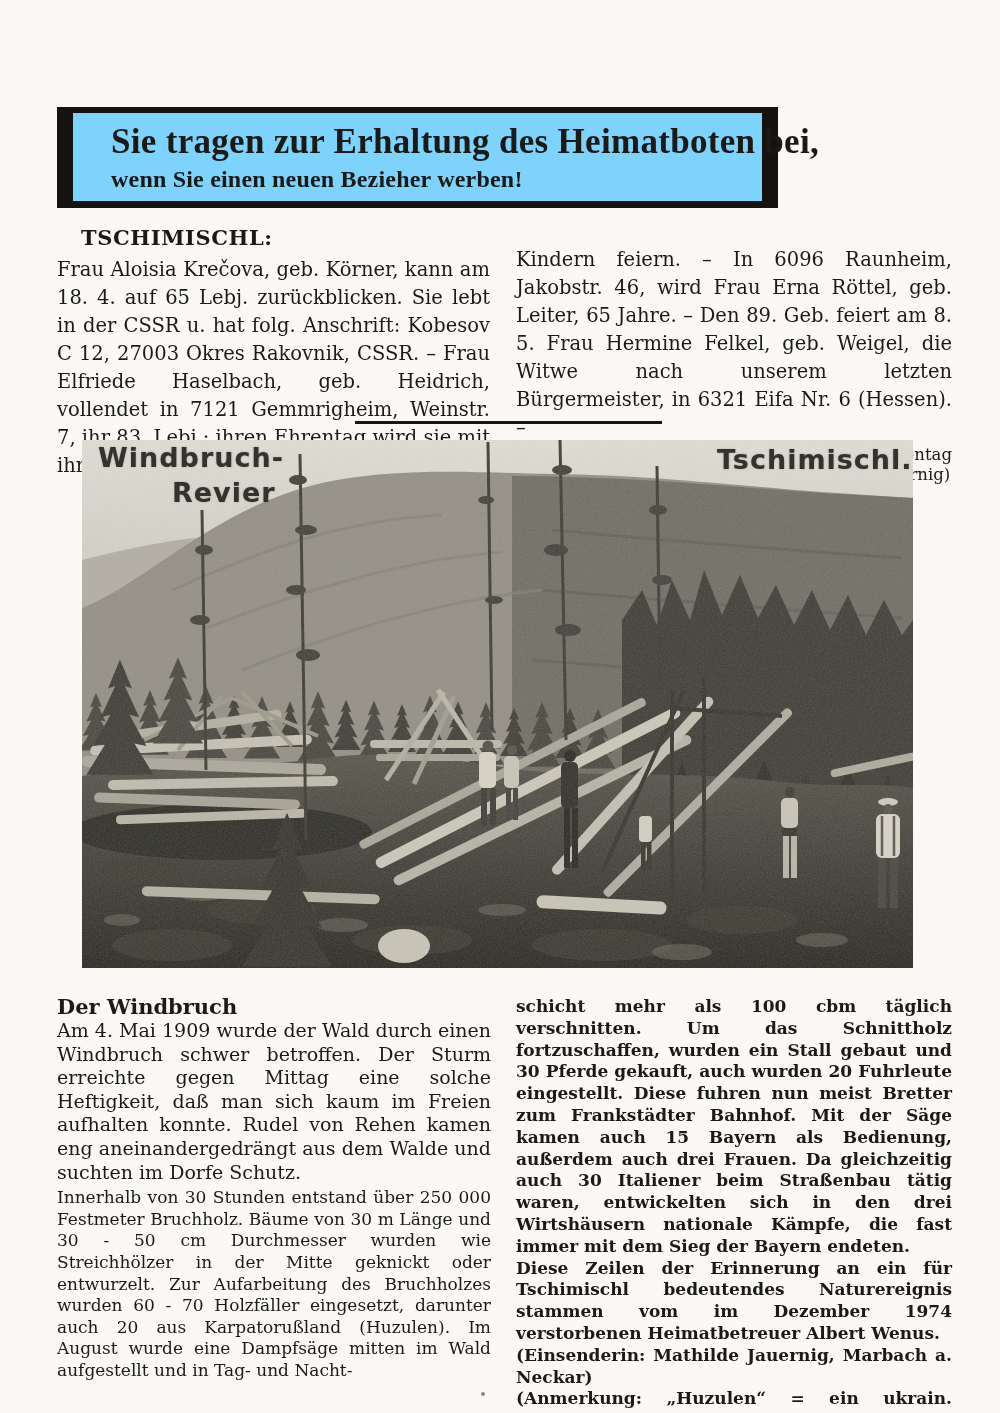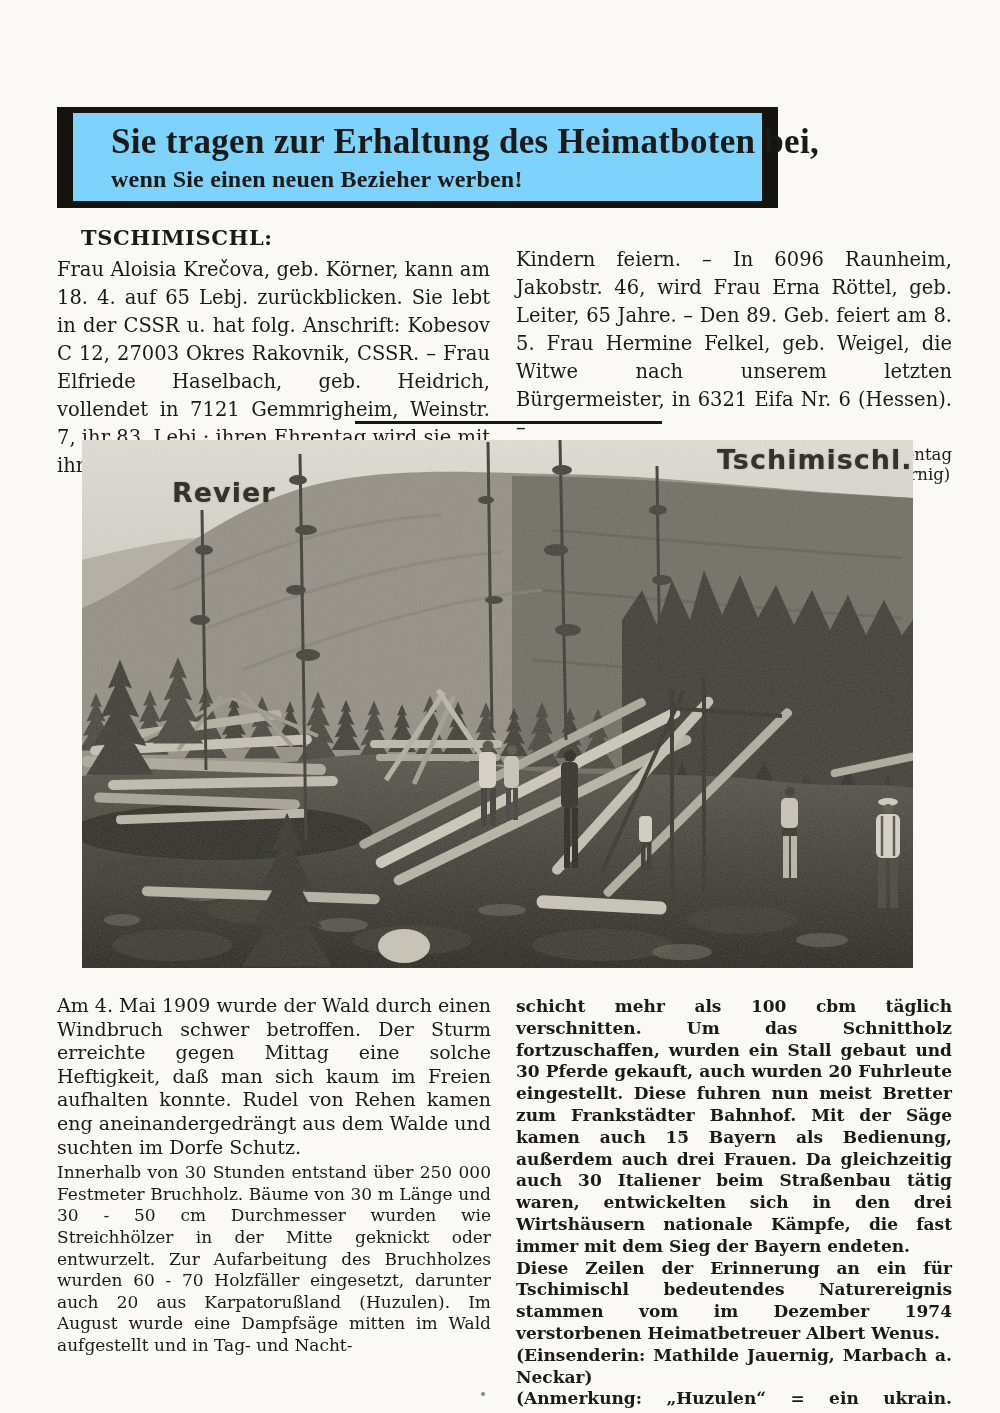--- a/index.html
+++ b/index.html
@@ -303,25 +303,27 @@
             <ellipse cx="118" cy="180" rx="10" ry="5"></ellipse>
           </g>
           <use href="#spruce" transform="translate(38,330) scale(2.4)" fill="#3a3932"></use>
           <use href="#spruce" transform="translate(96,300) scale(1.8)" fill="#45443c"></use>
           <use href="#spruce" transform="translate(205,520) scale(3.2)" fill="#33322c"></use>
         </g>
 
         <rect x="0" y="0" width="831" height="528" filter="url(#grain)" opacity="0.28"></rect>
       </g>
     </svg>
+    <div class="photo-cap cap-wind">Windbruch-</div>
     <div class="photo-cap cap-revier">Revier</div>
     <div class="photo-cap cap-tsch">Tschimischl.</div>
   </div>
 
   <div class="acol-left">
+    <div class="article-heading">Der Windbruch</div>
     <div class="a-p1">Am 4. Mai 1909 wurde der Wald durch einen Windbruch schwer betroffen. Der Sturm erreichte gegen Mittag eine solche Heftigkeit, daß man sich kaum im Freien aufhalten konnte. Rudel von Rehen kamen eng aneinandergedrängt aus dem Walde und suchten im Dorfe Schutz.</div>
     <div class="a-p-small">Innerhalb von 30 Stunden entstand über 250 000 Festmeter Bruchholz. Bäume von 30 m Länge und 30 - 50 cm Durchmesser wurden wie Streichhölzer in der Mitte geknickt oder entwurzelt. Zur Aufarbeitung des Bruchholzes wurden 60 - 70 Holzfäller eingesetzt, darunter auch 20 aus Karpatorußland (Huzulen). Im August wurde eine Dampfsäge mitten im Wald aufgestellt und in Tag- und Nacht-</div>
   </div>
   <div class="acol-right">
     <div class="a-pr">schicht mehr als 100 cbm täglich verschnitten. Um das Schnittholz fortzuschaffen, wurden ein Stall gebaut und 30 Pferde gekauft, auch wurden 20 Fuhrleute eingestellt. Diese fuhren nun meist Bretter zum Frankstädter Bahnhof. Mit der Säge kamen auch 15 Bayern als Bedienung, außerdem auch drei Frauen. Da gleichzeitig auch 30 Italiener beim Straßenbau tätig waren, entwickelten sich in den drei Wirtshäusern nationale Kämpfe, die fast immer mit dem Sieg der Bayern endeten.</div>
     <div class="a-pr">Diese Zeilen der Erinnerung an ein für Tschimischl bedeutendes Naturereignis stammen vom im Dezember 1974 verstorbenen Heimatbetreuer Albert Wenus.</div>
     <div class="a-pr">(Einsenderin: Mathilde Jauernig, Marbach a. Neckar)</div>
     <div class="a-pr">(Anmerkung: „Huzulen“ = ein ukrain. Bergbauernstamm in den Ostkarpaten.)</div>
   </div>
 

